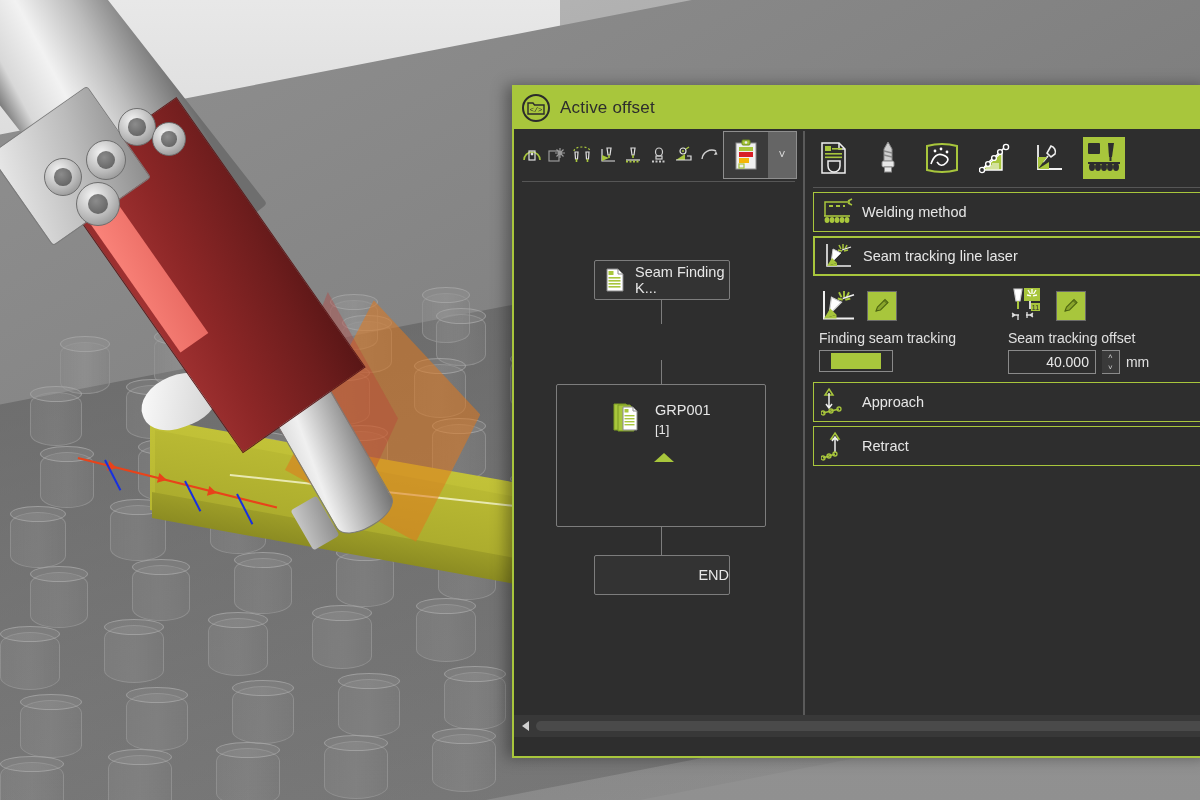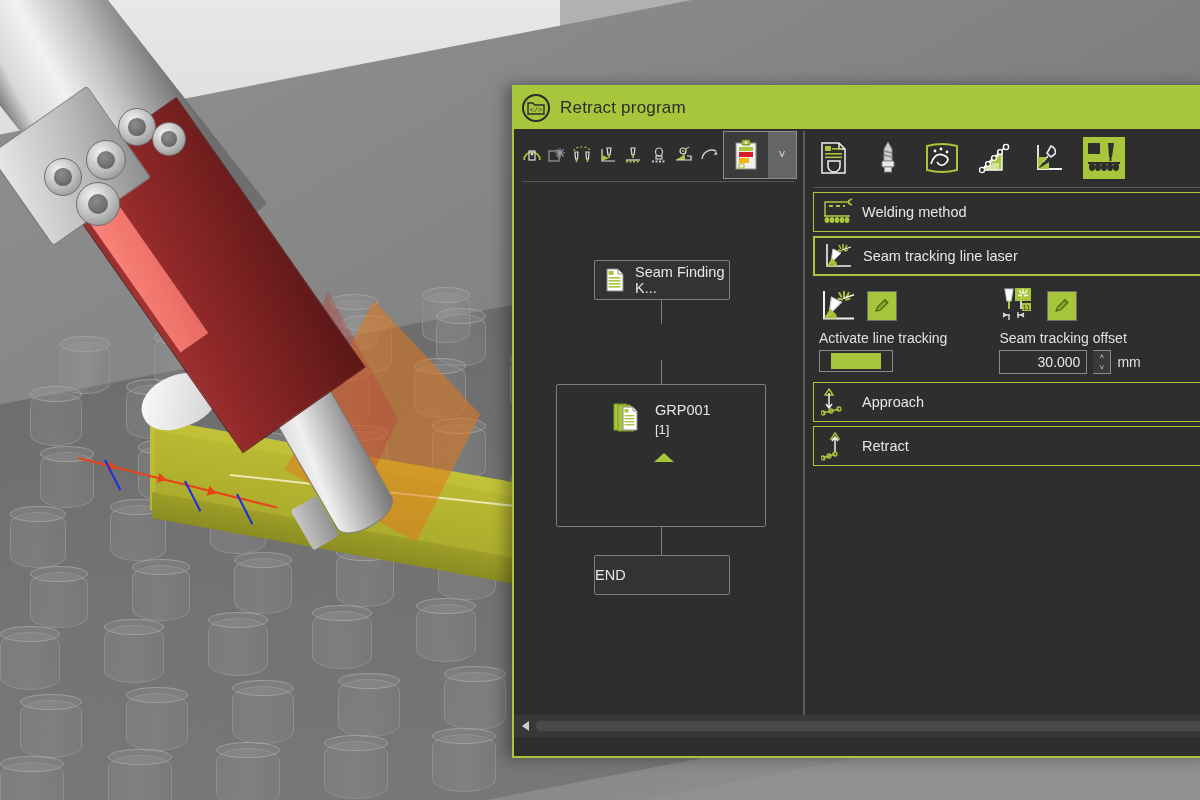--- a/index.html
+++ b/index.html
@@ -217,21 +217,21 @@
     border-bottom:9px solid #a8c63c; cursor:pointer;
   }
   .child-node {
     position:absolute; border:1px solid #7d7d7d; background:#333;
     display:flex; align-items:center; border-radius:2px;
   }
   .child-icon-box { width:34px; height:34px; background:#a8c63c; display:flex; align-items:center; justify-content:center; margin-left:3px; border:1px solid #6b6b6b;}
   .child-label { flex:1; text-align:center; color:#e6e6e6; font-size:14.5px; padding-right:24px;}
   .end-node {
     position:absolute; border:1px solid #7d7d7d; background:#333;
-    display:flex; align-items:center; justify-content:flex-start; color:#e6e6e6; font-size:14.5px;
+    display:flex; align-items:center; justify-content:flex-end; color:#e6e6e6; font-size:14.5px;
     border-radius:2px;
   }
 
   
   .rows { padding:0 0 0 4px; }
   .row {
     margin:4px 0 0 4px; height:40px; display:flex; align-items:center;
     border:1px solid #a8c63c; background:#2e2e2e; color:#e6e6e6;
     cursor:pointer;
   }
@@ -402,21 +402,21 @@
 
 <div id="app-window">
 
   <div class="titlebar">
     <div class="title-icon">
       <svg width="18" height="16" viewBox="0 0 18 16">
         <path d="M1 3 L6 3 L7.5 5 L17 5 L17 14 L1 14 Z" fill="none" stroke="#2b2b2b" stroke-width="1.4"></path>
         <text x="9" y="12" font-size="7" fill="#2b2b2b" text-anchor="middle" font-family="Liberation Mono, monospace">&lt;/&gt;</text>
       </svg>
     </div>
-    <div class="title-text">Retract program</div>
+    <div class="title-text">Active offset</div>
   </div>
 
   <div class="win-body">
 
     <div class="pane-left">
 
       <div class="toolbar">
         <div class="tb-btn">
           <svg width="20" height="20" viewBox="0 0 20 20">
             <path d="M2 15 A8 8 0 0 1 18 15" fill="none" stroke="#a8c63c" stroke-width="1.6"></path>
@@ -678,21 +678,21 @@
                 </svg>
               </span>
               <span class="edit-btn">
                 <svg width="18" height="18" viewBox="0 0 18 18">
                   <path d="M3 14 L4.5 10 L12 2.5 L15 5.5 L7.5 13 Z" fill="#8aa62c" stroke="#4e6612" stroke-width="1.1"></path>
                   <path d="M11 3.5 L14 6.5" stroke="#4e6612" stroke-width="1"></path>
                   <path d="M3 14 L5 13.3" stroke="#4e6612" stroke-width="1"></path>
                 </svg>
               </span>
             </div>
-            <div class="field-label">Activate line tracking</div>
+            <div class="field-label">Finding seam tracking</div>
             <div class="toggle">
               <span class="knob"></span>
             </div>
           </div>
 
           <div class="field">
             <div class="field-icons">
               <span>
                 <svg width="40" height="38" viewBox="0 0 40 38">
                   <path d="M6 2 L14 2 L12 14 L8 14 Z" fill="#ffffff" stroke="#cfcfcf" stroke-width="1.2"></path>
@@ -715,21 +715,21 @@
               <span class="edit-btn">
                 <svg width="18" height="18" viewBox="0 0 18 18">
                   <path d="M3 14 L4.5 10 L12 2.5 L15 5.5 L7.5 13 Z" fill="#8aa62c" stroke="#4e6612" stroke-width="1.1"></path>
                   <path d="M11 3.5 L14 6.5" stroke="#4e6612" stroke-width="1"></path>
                   <path d="M3 14 L5 13.3" stroke="#4e6612" stroke-width="1"></path>
                 </svg>
               </span>
             </div>
             <div class="field-label">Seam tracking offset</div>
             <div class="num-row">
-              <div class="num-input">30.000</div>
+              <div class="num-input">40.000</div>
               <div class="spin">
                 <div>˄</div>
                 <div>˅</div>
               </div>
               <span class="unit">mm</span>
             </div>
           </div>
         </div>
 
         <div class="row">

